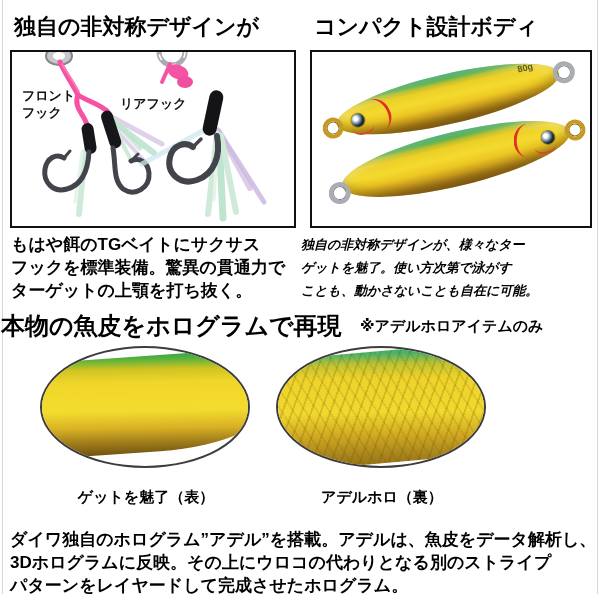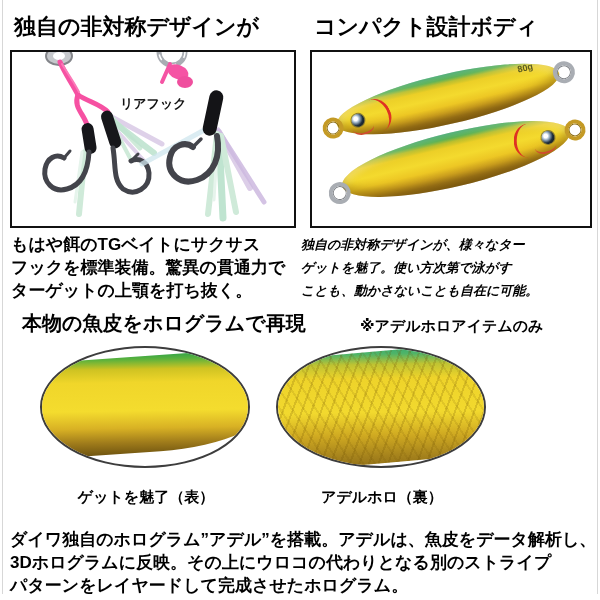--- a/index.html
+++ b/index.html
@@ -37,21 +37,21 @@
   .gill.r { border-right:3px solid #df3223; transform:rotate(-14deg); }
   .gill.l { border-left:3px solid #df3223;  transform:rotate(14deg); }
   .mouth { position:absolute; width:22px; height:13px; border-radius:50%; border-bottom:2px solid #d14a30; }
   .weight { position:absolute; font-size:9px; font-weight:bold; color:#5c5c20; }
 
   .para { position:absolute; font-size:17px; line-height:23px; white-space:pre; letter-spacing:0; }
   #p-hook { left:11px;  top:233px; }
   #p-body { left:301px; top:233px; font-size:13px;font-style:italic; }
   #p-holo { left:10px;  top:528px; }
 
-  .h2 { position:absolute; left:22px; top:310px; font-size:20px; white-space:pre; }
+  .h2 { position:absolute; left:1px; top:310px; font-size:24px; white-space:pre; }
   .note { position:absolute; left:360px; top:317px; font-size:15px; white-space:pre; }
 
   
   .holo-ell { position:absolute; top:346px; width:210px; height:122px; border-radius:50%;
               border:2px solid #3d3d3d; background:#fff; overflow:hidden; box-sizing:border-box; }
   #ell-flash { left:40px; } #ell-adel { left:276px; }
   .surface { position:absolute; }
   #surf-flash { left:-22px; top:8px; width:254px; height:96px; transform:rotate(-4deg);
       background:linear-gradient(183deg,#17984f 0%,#5cb23c 9%,#cfc322 18%,#f0d62a 30%,
                  #f4dc2e 56%,#d8b124 72%,#a07c1b 85%,#6f5410 97%);
@@ -134,20 +134,22 @@
       <path d="M206,82 L202,148" stroke="#e6f4ec" stroke-width="3"></path>
     </g>
 
     <rect x="194" y="38" width="14" height="46" rx="7" fill="#141417" transform="rotate(12 201 61)"></rect>
 
     <g stroke="#43444b" stroke-width="6" fill="none" stroke-linecap="round">
       <path d="M205,84 C209,104 202,122 185,128 C168,134 154,121 158,105 C161,93 173,89 181,95"></path>
       <path d="M181,95 l8,-8" stroke-width="3.5"></path>
     </g>
   </svg>
+  <div id="lbl-front" class="in-label">フロント
+フック</div>
   <div id="lbl-rear" class="in-label">リアフック</div>
 </div>
 
 <div id="box-jig" class="img-box">
   <div id="jig-top" class="jig">
     <div class="ring gold" style="left:-15px; top:17px;"></div>
     <div class="eye" style="left:15px; top:19px;"></div>
     <div class="gill r" style="left:26px; top:8px;"></div>
     <div class="mouth" style="left:14px; top:26px;"></div>
     <span class="weight" style="right:24px; top:7px;">80g</span>

